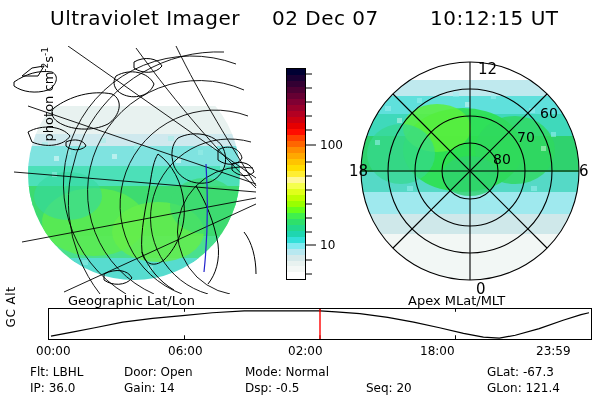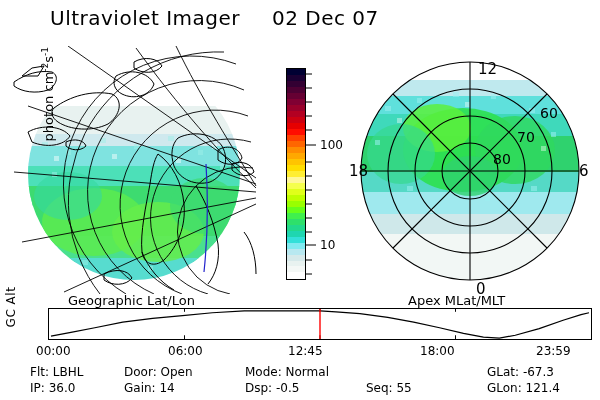--- a/index.html
+++ b/index.html
@@ -62,20 +62,21 @@
   .r0{top:0;} .r1{top:16px;}
 </style>
 </head>
 <body>
 
 <div class="root">
 
   <div class="header">
     <span class="h-title">Ultraviolet Imager</span>
     <span class="h-date">02 Dec 07</span>
+    <span class="h-time">10:12:15 UT</span>
   </div>
 
   <div class="panel" id="geo-panel">
     <svg viewBox="0 0 252 248" preserveAspectRatio="none">
       <defs>
         <clipPath id="geoDisc">
             <circle cx="126" cy="128" r="106"></circle>
           </clipPath>
         <clipPath id="geoBox">
             <rect x="0" y="0" width="252" height="248"></rect>
@@ -315,31 +316,31 @@
         <line x1="408" y1="0" x2="408" y2="3"></line>
       </g>
       <polyline points="2,29 22,25 46,20 74,14 104,10 134,7 164,4 196,2 226,2 256,2 272,2 288,3 312,5 340,9 366,14 392,20 416,26 436,30 452,31 468,28 492,21 516,12 534,6 542,4" fill="none" stroke="#000" stroke-width="1.3"></polyline>
       <line x1="272" y1="0" x2="272" y2="32" stroke="#ff0000" stroke-width="1.4"></line>
     </svg>
   </div>
 
   <div id="time-axis">
     <span style="left:36px">00:00</span>
     <span style="left:168px">06:00</span>
-    <span style="left:288px">12:45</span>
+    <span style="left:288px">02:00</span>
     <span style="left:420px">18:00</span>
     <span style="left:536px">23:59</span>
   </div>
 
   <div id="status">
     <span class="cell r0" style="left:30px">Flt: LBHL</span>
     <span class="cell r0" style="left:124px">Door: Open</span>
     <span class="cell r0" style="left:245px">Mode: Normal</span>
     <span class="cell r0" style="left:487px">GLat: -67.3</span>
 
     <span class="cell r1" style="left:30px">IP: 36.0</span>
     <span class="cell r1" style="left:124px">Gain: 14</span>
     <span class="cell r1" style="left:245px">Dsp:   -0.5</span>
-    <span class="cell r1" style="left:366px">Seq: 55</span>
+    <span class="cell r1" style="left:366px">Seq: 20</span>
     <span class="cell r1" style="left:487px">GLon: 121.4</span>
   </div>
 
 </div>
 
 </body></html>

